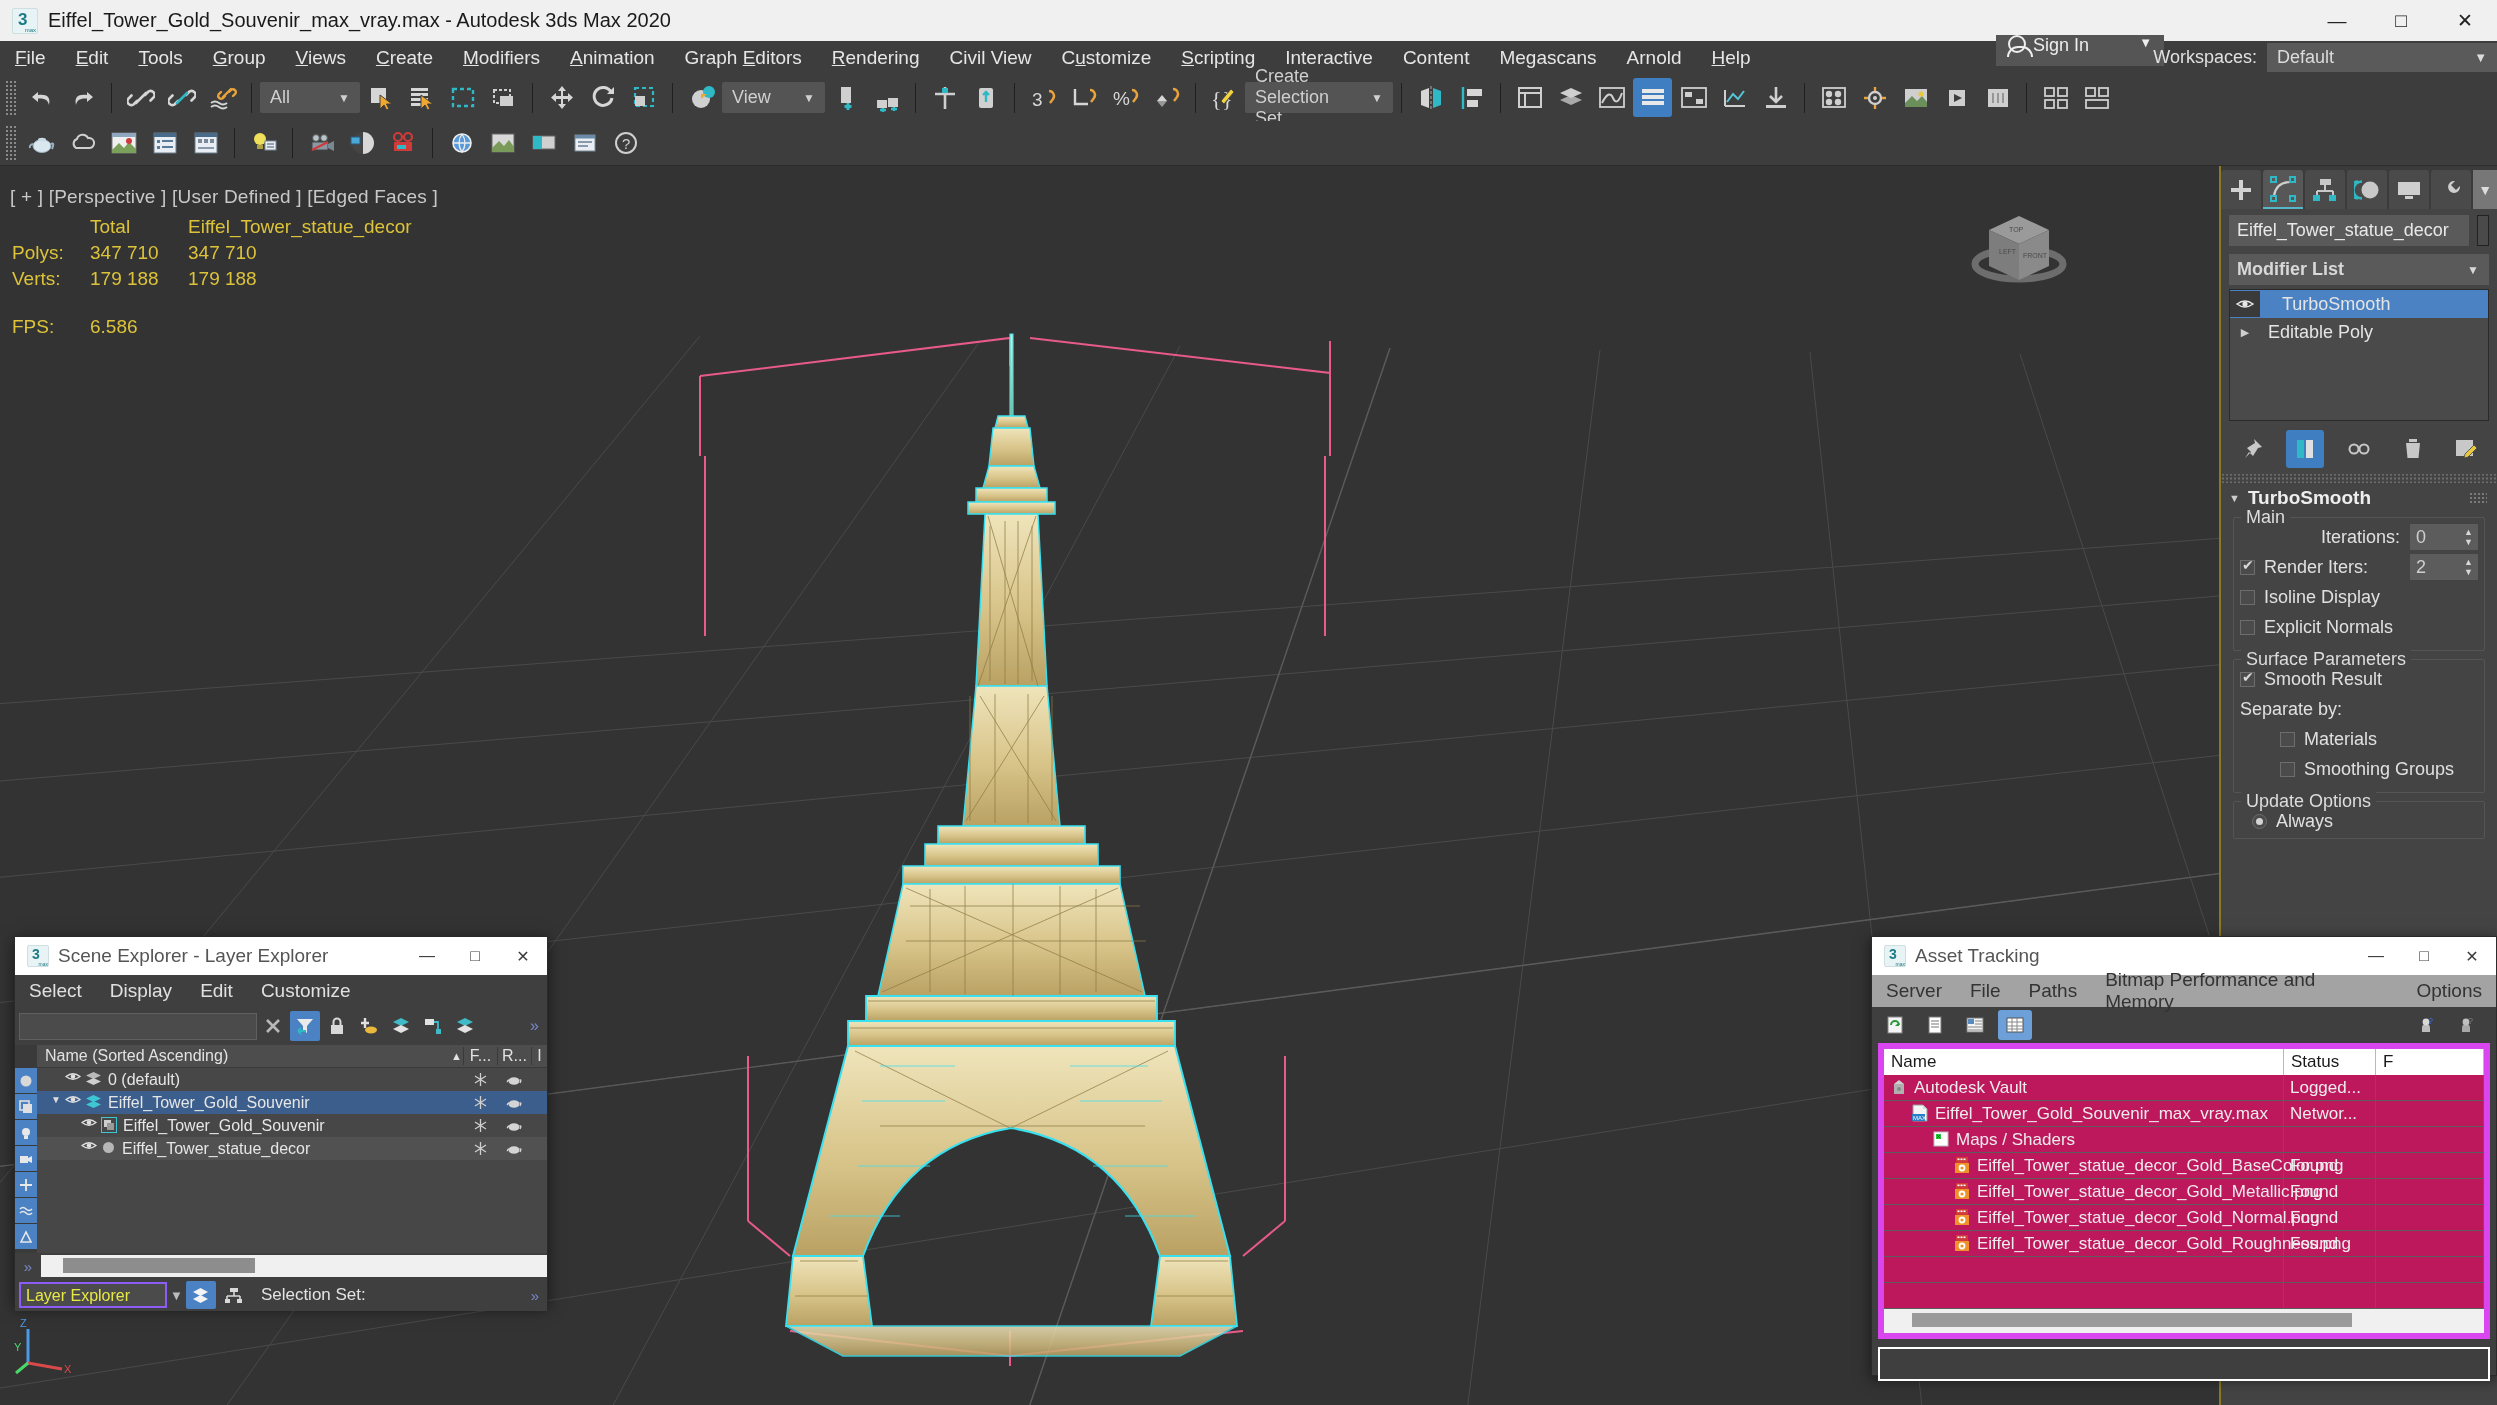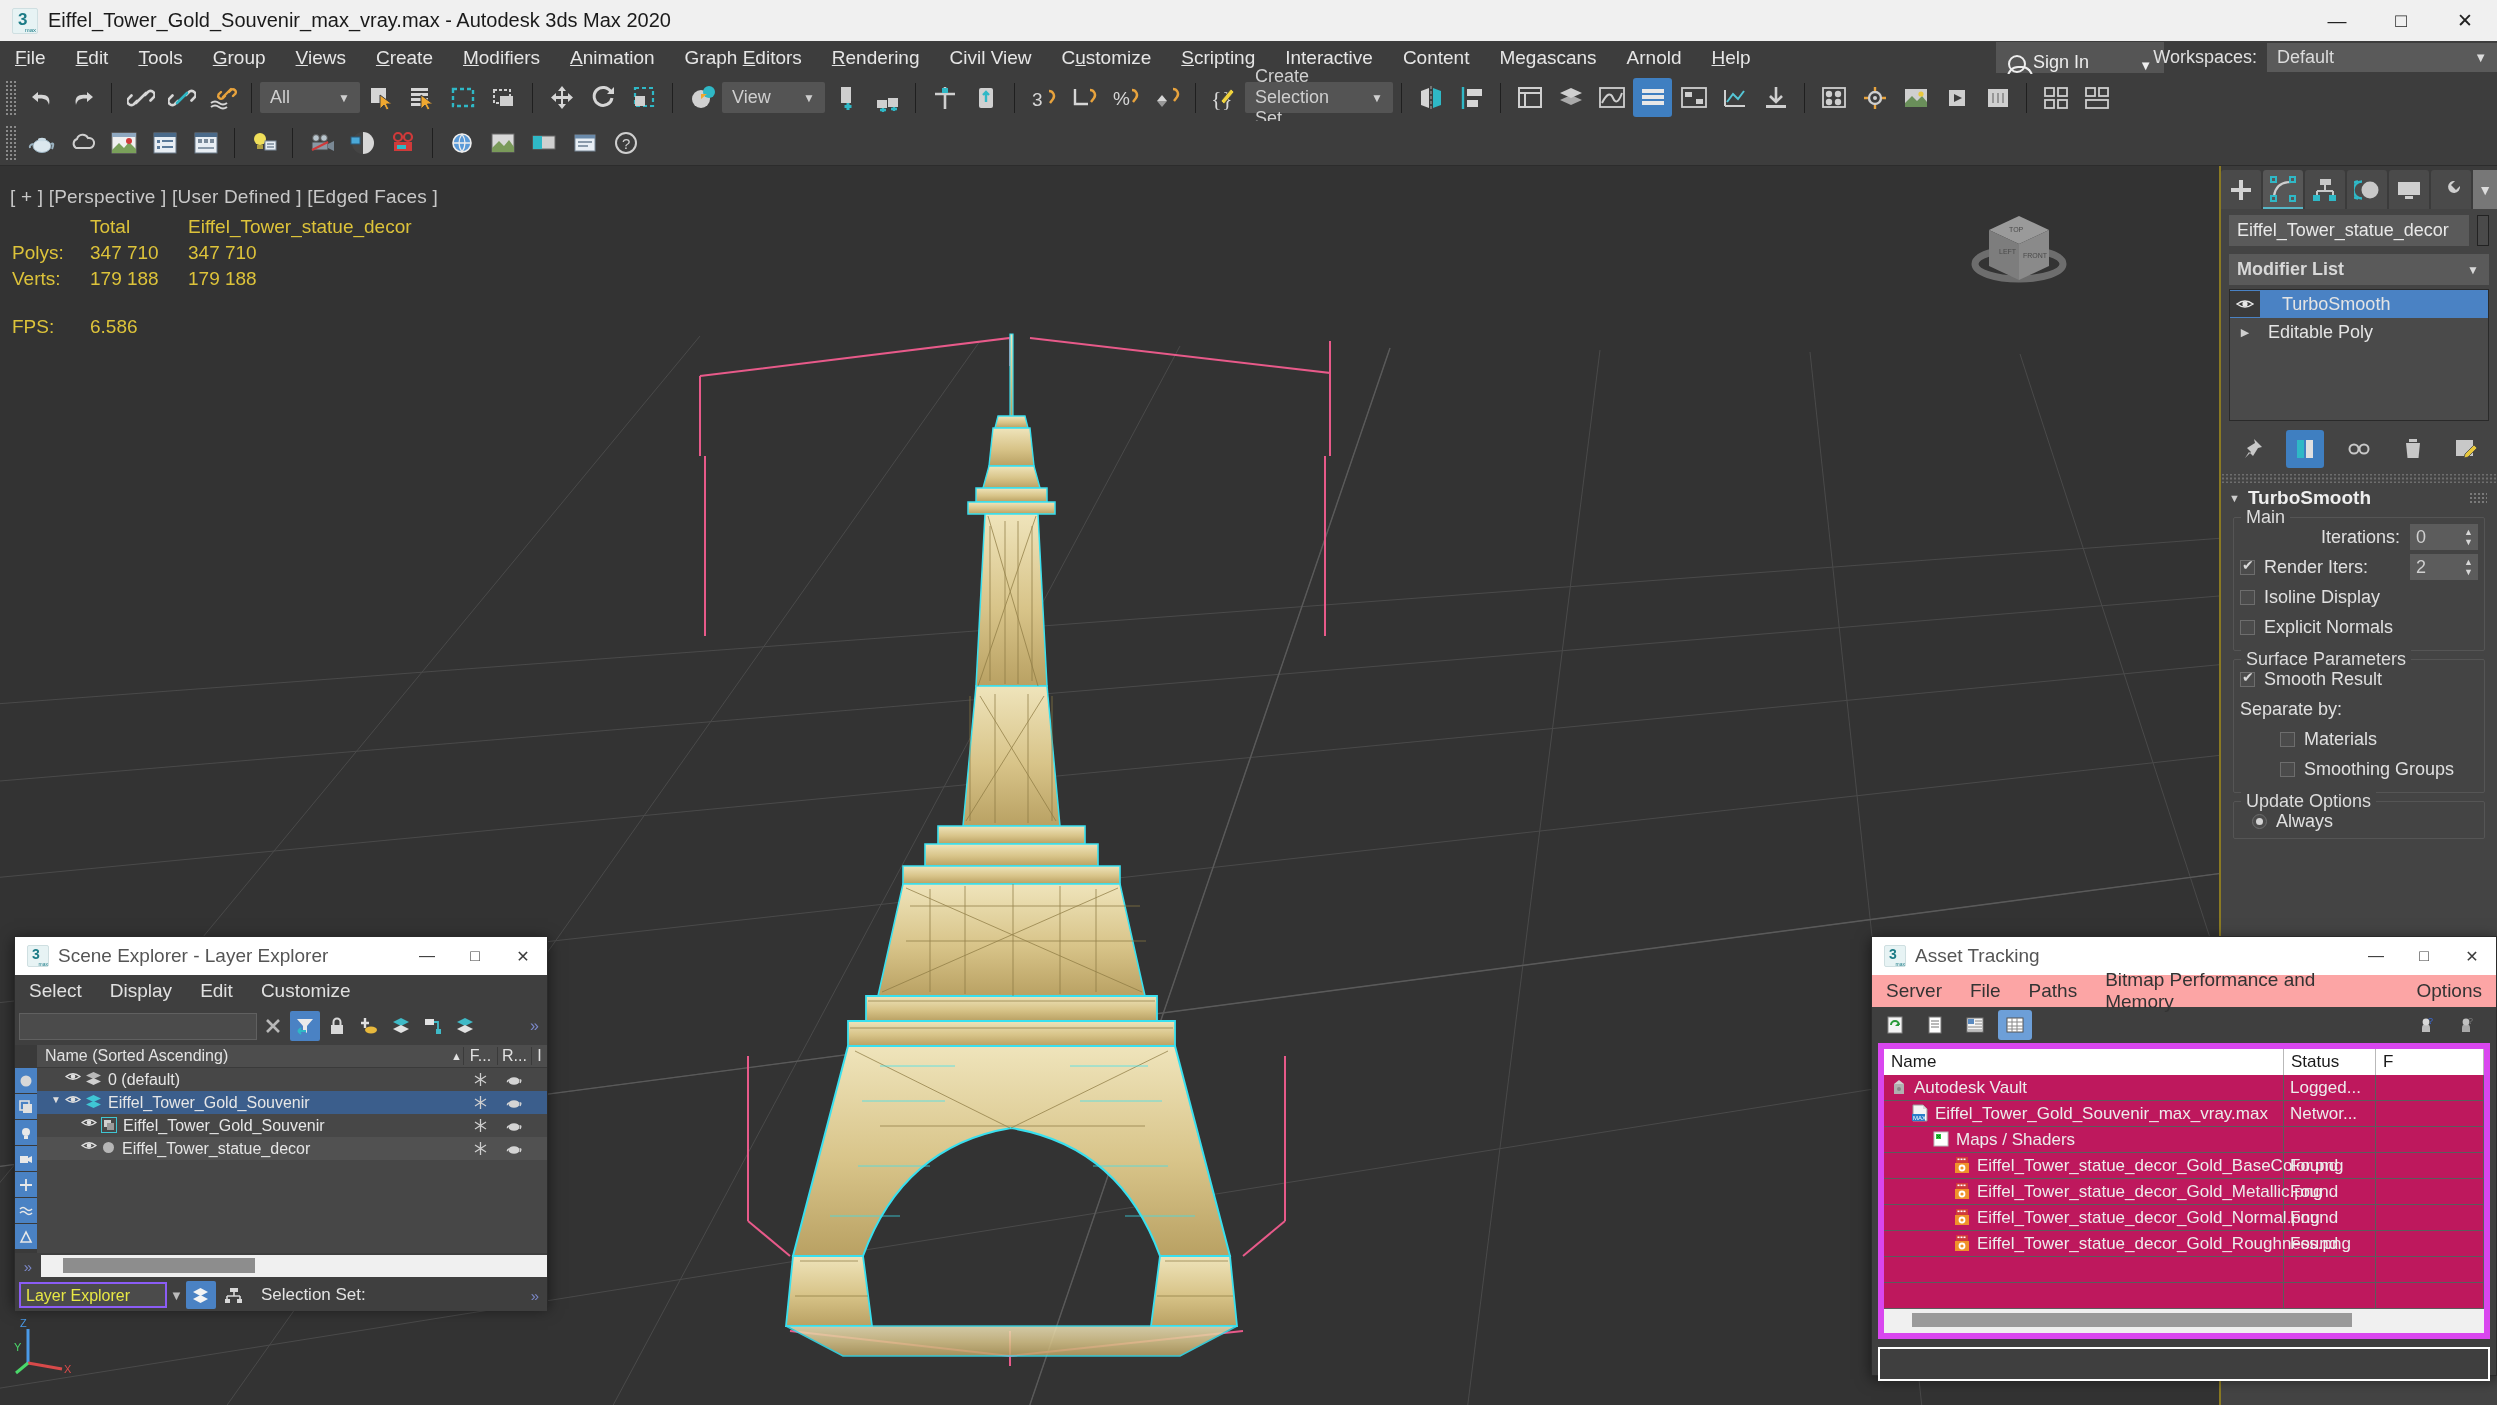--- a/index.html
+++ b/index.html
@@ -20,22 +20,22 @@
   .tb-win { position:absolute; right:0; top:0; height:41px; display:flex; }
   .tb-win div { width:64px; height:41px; display:flex; align-items:center;
     justify-content:center; color:#222; font-size:19px; }
 
   
   .menubar { position:absolute; left:0; top:41px; width:2497px; height:33px;
     background:#3d3d3d; display:flex; align-items:center; }
   .menubar .mi { font-size:19px; color:#e6e6e6; padding:0 15px; white-space:nowrap;
     line-height:33px; }
   .menubar .mi u { text-decoration:underline; }
-  .signin { position:absolute; right:333px; top:42px; width:168px; height:31px;
-    background:#555; display:flex; align-items:flex-end; color:#eee; font-size:18px; }
+  .signin { position:absolute; right:333px; top:35px; width:168px; height:31px;
+    background:#555; display:flex; align-items:flex-start; color:#eee; font-size:18px; }
   .signin .av { width:18px; height:18px; margin:0 7px 0 12px; border-radius:50%;
     border:2px solid #eee; position:relative; }
   .signin .av:after{content:"";position:absolute;left:-3px;bottom:-6px;width:22px;height:9px;
     border-radius:11px 11px 0 0;border:2px solid #eee;border-bottom:none;}
   .signin .car { position:absolute; right:12px; font-size:13px; }
   .wsp { position:absolute; right:0px; top:42px; height:31px; display:flex; align-items:center; }
   .wsp .lab { font-size:18px; color:#e0e0e0; margin-right:10px; }
   .wsp .sel { width:230px; height:29px; background:#5a5a5a; color:#dcdcdc; font-size:18px;
     padding-left:10px; line-height:29px; position:relative; }
   .wsp .sel span.car { position:absolute; right:10px; top:0; font-size:13px; }
@@ -171,21 +171,21 @@
   .se-status { height:32px; display:flex; align-items:center; padding:0 4px; }
   .se-status .combo { width:148px; height:26px; background:#4b4b4b; border:2px solid #8b5cf6;
     color:#e8e844; font-size:16px; padding-left:5px; line-height:24px; }
   .se-status .sb { width:30px; height:28px; display:flex; align-items:center;
     justify-content:center; margin-left:3px; border-radius:2px; }
   .se-status .sb.act { background:#4a82c4; }
   .se-status .lbl { font-size:17px; color:#e2e2e2; margin-left:12px; }
 
   
   #asset-tracking { left:1871px; top:936px; width:626px; height:440px; }
-  #asset-tracking .win-menu { background:#fca5a5; }
+  #asset-tracking .win-menu { background:#a3a3a3; }
   #asset-tracking .win-menu .mi { color:#333; }
   .at-tools { height:36px; background:#3f3f3f; display:flex; align-items:center; padding:0 6px; }
   .at-tools .ib { width:34px; height:30px; display:flex; align-items:center;
     justify-content:center; margin-right:6px; border-radius:3px; }
   .at-tools .ib.act { background:#6d9fd8; }
   .at-table { margin:0 6px; background:#be185d; border:6px solid #d946ef; }
   .at-hdr { height:26px; background:#ffffff; display:flex; font-size:17px; color:#1a1a1a; }
   .at-hdr .c { border-right:1px solid #b9b9b9; padding-left:7px; line-height:26px; }
   .at-row { height:26px; display:flex; font-size:17px; color:#ececec;
     border-bottom:1px solid #5c5c5c; }

